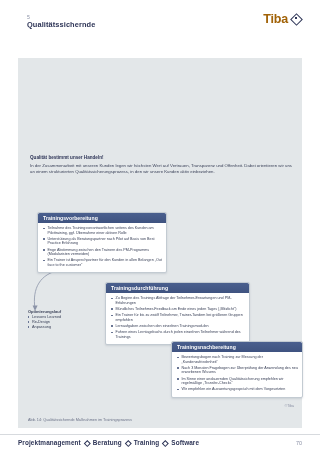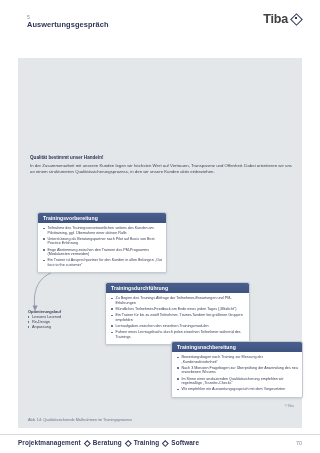--- a/index.html
+++ b/index.html
@@ -19,21 +19,21 @@
     font-size:5.2px;color:#8a90a5;letter-spacing:.2px;line-height:6px;
   }
   .chapter-title{
     position:absolute;left:27px;top:20px;
     font-size:7.4px;font-weight:bold;color:#2e3557;letter-spacing:.1px;
   }
   .logo{
     position:absolute;right:18px;top:12px;
     display:flex;align-items:center;gap:3px;
   }
-  .logo-word{font-size:12.5px;font-weight:bold;color:#404040;letter-spacing:-.2px;}
+  .logo-word{font-size:12.5px;font-weight:bold;color:#a16207;letter-spacing:-.2px;}
   .logo-mark{width:11px;height:11px;position:relative;}
   .logo-mark i{
     position:absolute;left:1px;top:1px;width:7px;height:7px;
     border:1.6px solid #2e3557;transform:rotate(45deg);display:block;
   }
   .logo-mark i.dot{
     left:3.5px;top:3.5px;width:2.2px;height:2.2px;border:0;background:#2e3557;transform:none;
   }
 
   
@@ -132,21 +132,21 @@
     font-size:5.4px;color:#8a90a5;
   }
 </style>
 </head>
 <body>
 
 <div class="page">
 
   <div class="header">
     <div class="chapter-num">5</div>
-    <div class="chapter-title">Auswertungsgespräch</div>
+    <div class="chapter-title">Qualitätssichernde</div>
     <div class="logo">
       <span class="logo-word">Tiba</span>
       <span class="logo-mark">
           <i></i>
           <i class="dot"></i>
         </span>
     </div>
   </div>
 
   <div class="panel"></div>

